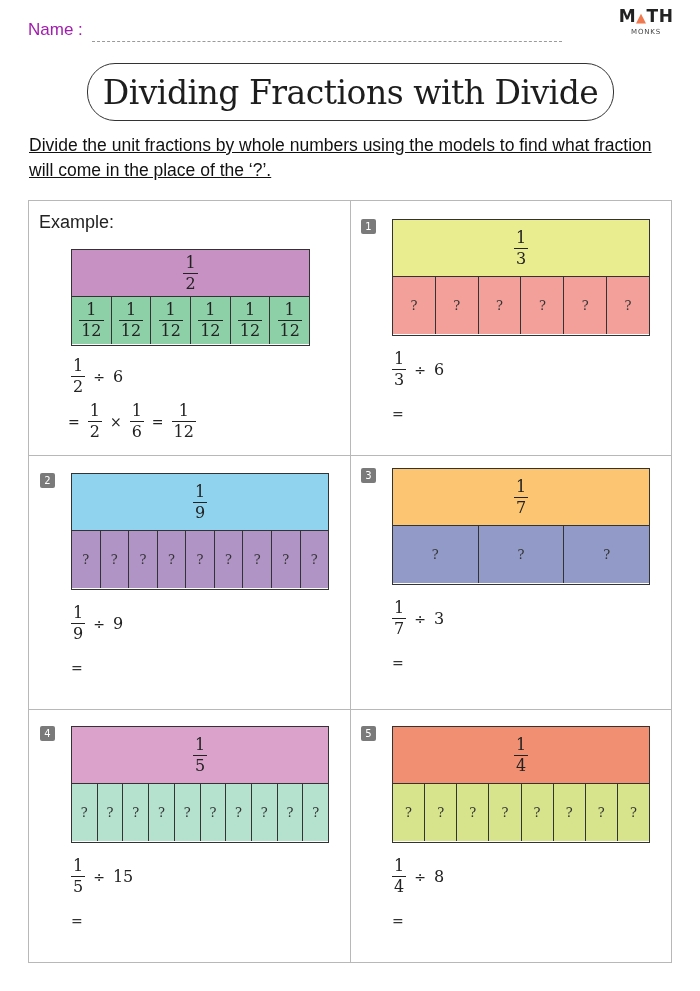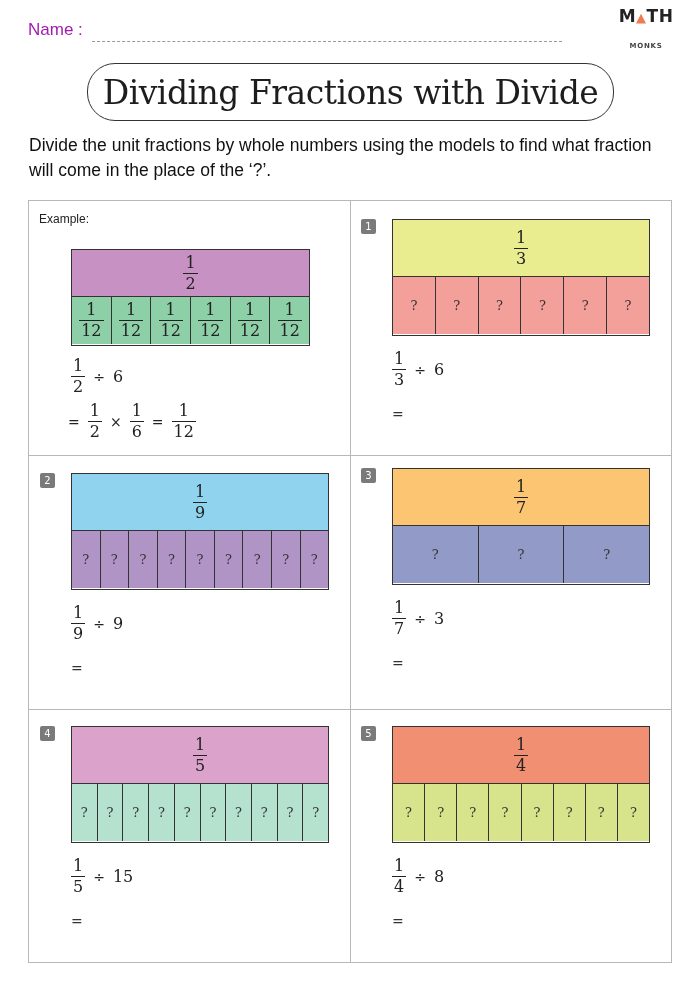--- a/index.html
+++ b/index.html
@@ -5,33 +5,33 @@
     * { box-sizing: border-box; margin: 0; padding: 0; }
     html, body { width: 700px; height: 991px; background: #ffffff; overflow: hidden; }
     body { position: relative; font-family: "Liberation Sans", sans-serif; color: #222; }
 
     .name-row { position: absolute; left: 28px; top: 20px; font-size: 17px; color: #a21caf; display: flex; align-items: flex-end; }
     .name-line { position: absolute; left: 92px; top: 41px; width: 470px; border-bottom: 1px dashed #9a9a9a; }
 
     .logo { position: absolute; left: 618px; top: 8px; width: 56px; text-align: center; }
     .logo-main { font-family: "DejaVu Sans", sans-serif; font-weight: bold; font-size: 17px; letter-spacing: 0.5px; color: #222; line-height: 16px; }
     .logo-main .tri { color: #f07a4f; font-size: 13px; }
-    .logo-sub { font-family: "DejaVu Sans", sans-serif; font-weight: bold; font-size: 7px; letter-spacing: 0.8px; color: #444; margin-top: 16px; }
+    .logo-sub { font-family: "DejaVu Sans", sans-serif; font-weight: normal; font-size: 7px; letter-spacing: 0.8px; color: #444; margin-top: 2px; }
 
     .title-pill { position: absolute; left: 87px; top: 63px; width: 527px; height: 58px; border: 1.5px solid #333; border-radius: 28px; display: flex; align-items: center; justify-content: center; }
     .title-text { font-family: "DejaVu Serif", serif; font-size: 33px; color: #1d1d1d; letter-spacing: -0.5px; }
 
-    .instructions { position: absolute; left: 29px; top: 133px; width: 650px; font-size: 17.5px; line-height: 25px; color: #111; }
+    .instructions { position: absolute; left: 29px; top: 133px; width: 650px; font-size: 17.5px; line-height: 25px; color: #111; text-decoration: underline; }
 
     .grid { position: absolute; left: 28px; top: 200px; width: 644px; height: 763px; border: 1.5px solid #b8b8b8; }
     .vline { position: absolute; left: 350px; top: 200px; width: 1px; height: 763px; background: #b8b8b8; }
     .hline { position: absolute; left: 28px; width: 644px; height: 1px; background: #b8b8b8; }
 
     .cell { position: absolute; }
-    .example-label { position: absolute; font-size: 12px; color: #222; }
+    .example-label { position: absolute; font-size: 18px; color: #222; }
 
     .badge { position: absolute; width: 15px; height: 15px; background: #7a7a7a; color: #fff; font-size: 10px; border-radius: 2px; text-align: center; line-height: 15px; font-family: "DejaVu Sans", sans-serif; }
 
     .model { position: absolute; border: 1.5px solid #333; }
     .model-top { display: flex; align-items: center; justify-content: center; border-bottom: 1.5px solid #333; }
     .model-bottom { display: flex; }
     .piece { flex: 1; display: flex; align-items: center; justify-content: center; border-right: 1px solid #333; font-family: "DejaVu Serif", serif; font-size: 13px; color: #333; }
     .piece:last-child { border-right: none; }
 
     .frac { display: inline-flex; flex-direction: column; align-items: center; font-family: "DejaVu Serif", serif; color: #222; line-height: 1; vertical-align: middle; }

